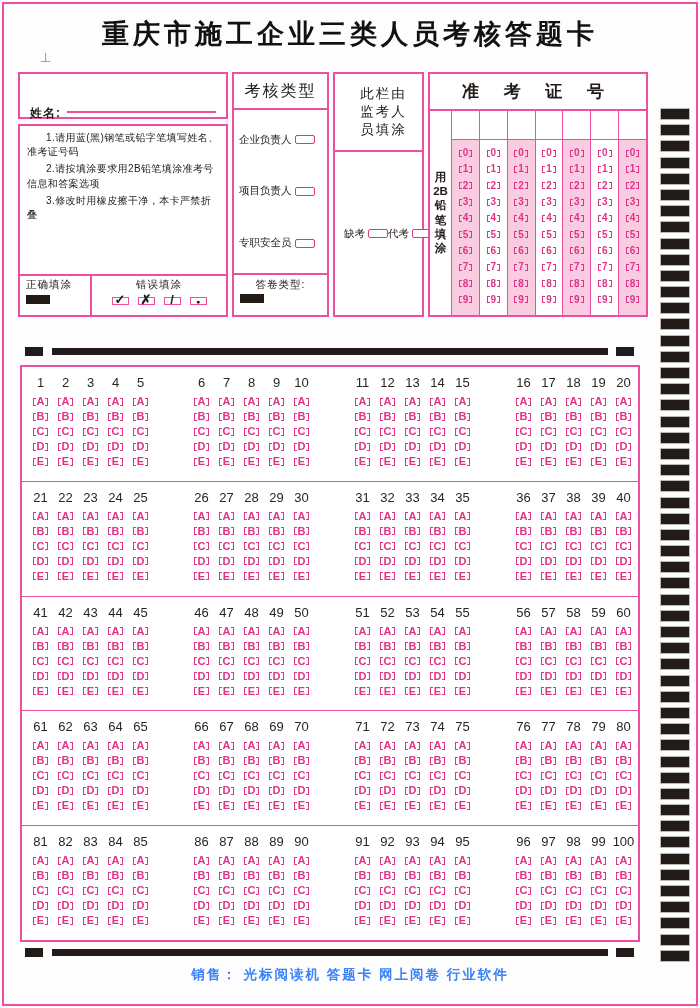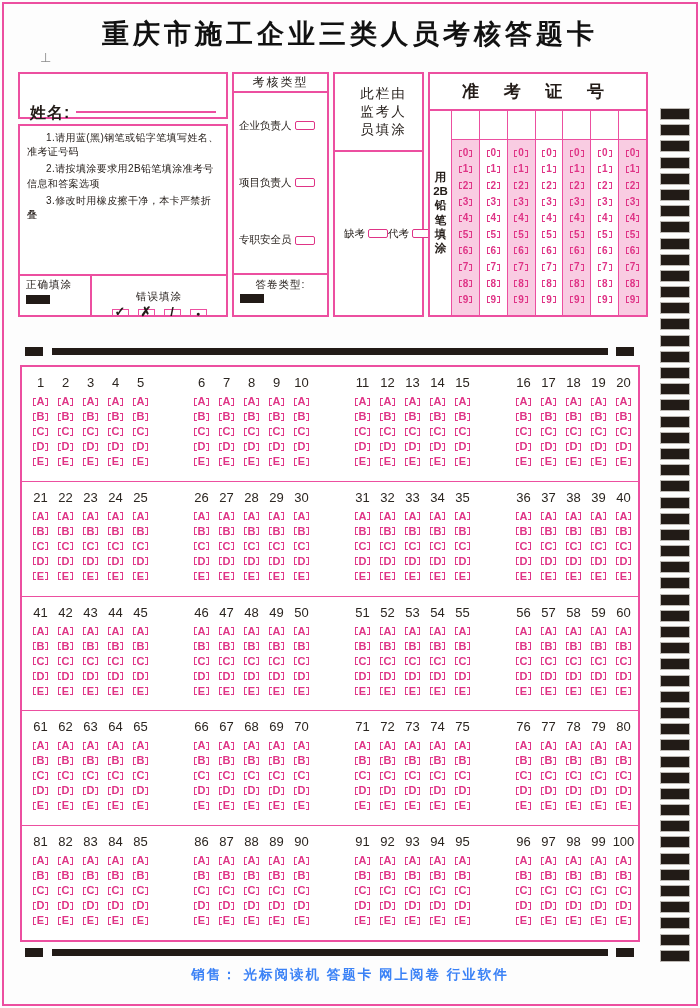--- a/index.html
+++ b/index.html
@@ -20,44 +20,44 @@
     overflow:hidden;
   }
   .card-border{position:absolute;inset:2px;border:2px solid var(--pink);pointer-events:none;}
   .title{position:absolute;top:16px;left:0;width:100%;text-align:center;
     font-size:27px;font-weight:bold;letter-spacing:4px;color:#111;}
   .regmark{position:absolute;left:40px;top:50px;color:#8a8a8a;font-size:13px;}
 
   .pbox{position:absolute;border:2px solid var(--pink);background:#fff;}
   
   .name-box{left:18px;top:72px;width:210px;height:47px;display:flex;align-items:center;padding:0 10px;}
-  .name-label{font-size:16px;font-weight:bold;letter-spacing:1px;margin-top:36px;}
+  .name-label{font-size:12px;font-weight:bold;letter-spacing:1px;margin-top:36px;}
   .name-line{flex:1;height:24px;border-bottom:2px solid var(--pink);margin-left:6px;margin-top:10px;}
 
   
   .notice-box{left:18px;top:124px;width:210px;height:193px;display:flex;flex-direction:column;}
   .notice-title{height:29px;border-bottom:2px solid var(--pink);display:flex;align-items:center;justify-content:center;
     font-size:16px;font-weight:bold;letter-spacing:6px;}
   .notice-body{flex:1;padding:5px 7px 0 7px;}
   .notice-body p{font-size:10px;line-height:1.42;text-indent:1.9em;margin-bottom:3px;letter-spacing:.4px;}
   .notice-foot{height:41px;border-top:2px solid var(--pink);display:flex;}
   .nf-left{width:72px;border-right:2px solid var(--pink);padding:2px 6px;}
-  .nf-right{flex:1;padding:2px 4px;text-align:center;margin-top:12px;}
+  .nf-right{flex:1;padding:2px 4px;text-align:center;}
   .nf-cap{font-size:10.5px;letter-spacing:1px;}
   .solid-mark{width:24px;height:9px;background:var(--ink);margin-top:3px;}
   .wmarks{display:flex;justify-content:center;gap:9px;margin-top:5px;}
   .wbox{width:17px;height:8px;border:1.5px solid var(--pink);position:relative;}
   .wbox span{position:absolute;left:50%;top:50%;transform:translate(-50%,-58%);
     font-size:13px;font-weight:bold;color:var(--ink);line-height:1;}
   .wbox span.dot{font-size:7px;transform:translate(-50%,-50%);}
 
   
   .type-box{left:232px;top:72px;width:97px;height:245px;display:flex;flex-direction:column;}
-  .type-head{height:19px;border-bottom:2px solid var(--pink);display:flex;align-items:center;justify-content:center;
-    font-size:12px;letter-spacing:2px;}
+  .type-head{height:36px;border-bottom:2px solid var(--pink);display:flex;align-items:center;justify-content:center;
+    font-size:16px;letter-spacing:2px;}
   .type-opts{flex:1;display:flex;flex-direction:column;justify-content:space-around;padding:4px 5px;}
   .opt-row{display:flex;align-items:center;justify-content:flex-start;}
   .opt-label{font-size:10.5px;white-space:nowrap;}
   .opt-bubble{width:20px;height:9px;border:1.6px solid var(--mag);border-radius:2px;background:#fff;flex:0 0 auto;margin-left:3px;}
   .type-foot{height:42px;border-top:2px solid var(--pink);padding:3px 6px;}
   .type-foot .cap{font-size:10.5px;text-align:center;letter-spacing:1px;}
   .type-foot .solid-mark{margin-top:2px;}
 
   
   .invig-box{left:333px;top:72px;width:91px;height:245px;display:flex;flex-direction:column;}

